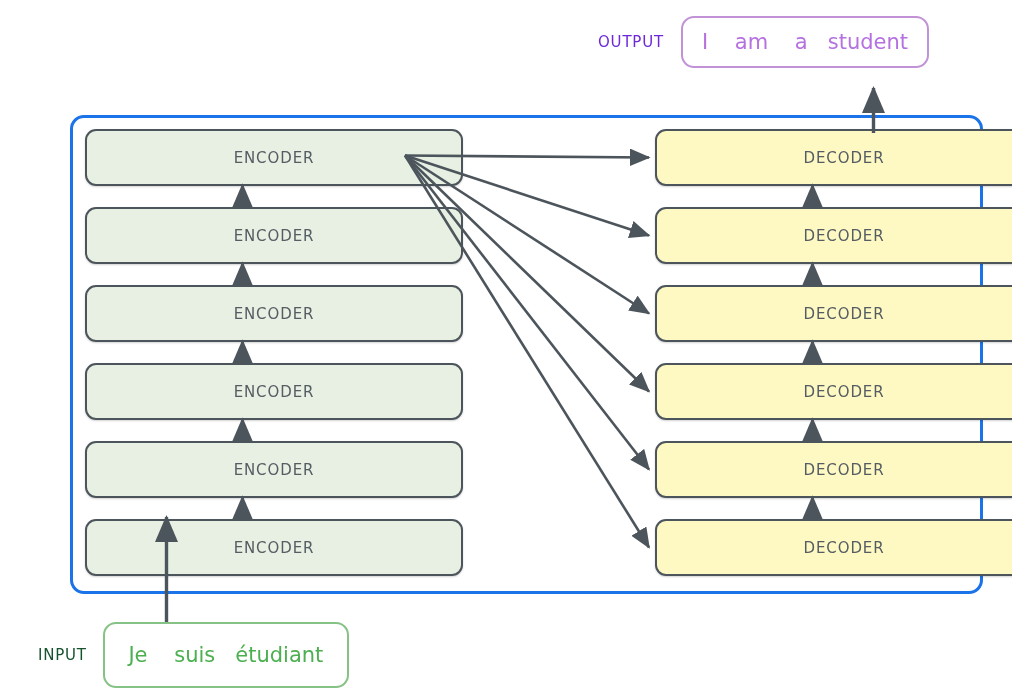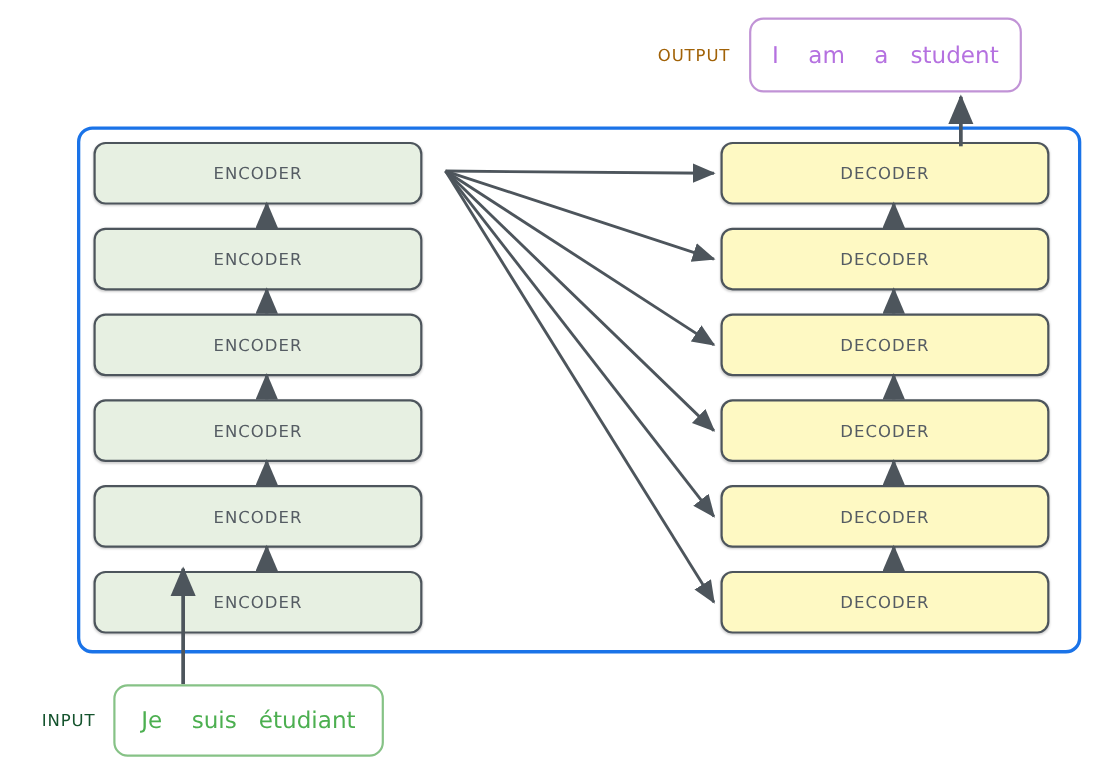--- a/index.html
+++ b/index.html
@@ -45,21 +45,21 @@
   .stack {
     position: absolute;
     width: 315px;
   }
   .stack.encoders { left: 85px; top: 129px; }
   .stack.decoders { left: 655px; top: 129px; }
 
   .block {
     position: absolute;
     left: 0;
-    width: 299px;
+    width: 378px;
     height: 57px;
     border: 2.5px solid #4d555c;
     border-radius: 11px;
     box-sizing: border-box;
     display: flex;
     align-items: center;
     justify-content: center;
     box-shadow: 0 1px 2px rgba(0,0,0,0.18);
   }
   .block .block-label {
@@ -101,24 +101,24 @@
   #input-row .io-box {
     width: 246px;
     height: 66px;
     border: 2.5px solid #86c286;
     padding: 16px 18px;
   }
   #input-row .io-text { color: #4caf50; }
 
   
   #output-row { left: 598px; top: 16px; }
-  #output-row .io-label { color: #a16207; margin-right: 17px; }
+  #output-row .io-label { color: #6d28d9; margin-right: 17px; }
   #output-row .io-box {
     width: 248px;
-    height: 68px;
+    height: 52px;
     border: 2.5px solid #c193d6;
     padding: 0 16px;
   }
   #output-row .io-text { color: #b571e0; }
 </style>
 </head>
 <body>
 
 <div id="canvas">
 

